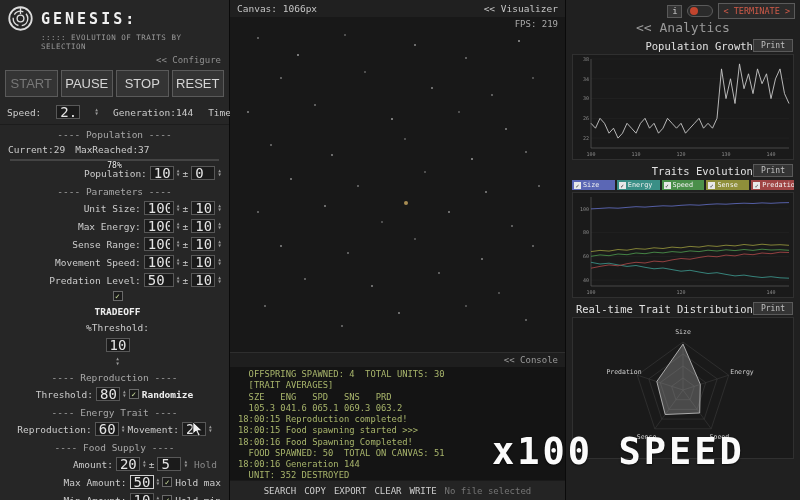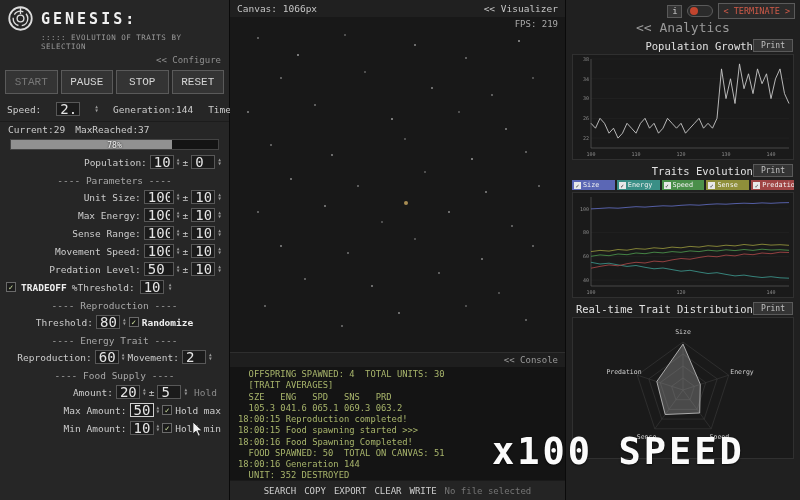--- a/index.html
+++ b/index.html
@@ -8,21 +8,21 @@
   .app { position:relative; width:800px; height:500px; display:flex; background:#161616; }
 
   
   .left-panel { width:230px; background:#262626; border-right:1px solid #0a0a0a; display:flex; flex-direction:column; font-size:10px; }
   .brand { display:flex; align-items:center; gap:7px; padding:5px 7px 0 7px; }
   .logo { width:27px; height:27px; flex:0 0 auto; }
   .brand-title { font-size:15px; letter-spacing:3px; color:#f0f0f0; font-weight:bold; }
   .brand-sub { font-size:7.5px; color:#9a9a9a; letter-spacing:0.5px; padding:1px 7px 3px 41px; }
   .configure { text-align:right; color:#8f8f8f; font-size:9px; padding:1px 8px 2px; cursor:pointer; }
   .btn-row { display:flex; gap:3px; padding:3px 5px 5px; }
-  .ctrl-btn { flex:1; background:#343434; border:1px solid #5a5a5a; color:#d5d5d5; padding:5px 0; text-align:center; font-size:11px; font-family:Liberation Mono, monospace; cursor:pointer; }
+  .ctrl-btn { flex:1; background:#343434; border:1px solid #5a5a5a; color:#d5d5d5; padding:5px 0; text-align:center; font-size:13px; font-family:Liberation Sans, sans-serif; cursor:pointer; }
   .ctrl-btn.dim { color:#777; }
   .speed-row { display:flex; align-items:center; gap:15px; padding:3px 7px 5px; font-size:9.5px; border-bottom:1px solid #1c1c1c; white-space:nowrap; }
   .section-header { text-align:center; color:#a8a8a8; font-size:9.5px; padding:4px 0 2px; }
   .field-row { display:flex; align-items:center; justify-content:flex-end; gap:3px; padding:2px 8px; font-size:9.5px; white-space:nowrap; }
   .field-row.left { justify-content:flex-start; }
   .num-input { background:#1b1b1b; border:1px solid #585858; color:#e5e5e5; width:30px; padding:1px 3px; font-size:14px; font-family:inherit; height:14px; }
   .num-input.w24 { width:24px; }
   .num-input.focused { border-color:#cfcfcf; }
   .stepper { display:inline-flex; flex-direction:column; line-height:1; color:#9a9a9a; cursor:pointer; }
   .stepper::before { content:"▲"; font-size:4.5px; }
@@ -97,20 +97,21 @@
     </div>
 
     <div class="speed-row">
       <span>Speed:</span>
       <input class="num-input w24" value="2.0" style="">
       <span class="stepper"></span>
       <span>Generation:144</span>
       <span>Time:12:00s</span>
     </div>
 
+    <div class="section-header">---- Population ----</div>
     <div class="field-row" style="justify-content:flex-start; gap:10px;">
       <span>Current:29</span>
       <span>MaxReached:37</span>
     </div>
     <div class="progress">
       <div class="progress-fill" style="width: 78%;"></div>
       <div class="progress-text">78%</div>
     </div>
     <div class="field-row">
       <span>Population:</span>
@@ -156,21 +157,21 @@
       <span class="stepper"></span>
     </div>
     <div class="field-row">
       <span>Predation Level:</span>
       <input class="num-input" value="50" style="">
       <span class="stepper"></span>
       <span>±</span>
       <input class="num-input w24" value="10" style="">
       <span class="stepper"></span>
     </div>
-    <div class="field-row left" style="padding-left:6px; gap:5px;">
+    <div class="field-row left" style="padding-left:14px; gap:5px;flex-direction:column;">
       <span class="cb checked"></span>
       <span class="bold-label">TRADEOFF</span>
       <span>%Threshold:</span>
       <input class="num-input w24" value="10" style="">
       <span class="stepper"></span>
     </div>
 
     <div class="section-header">---- Reproduction ----</div>
     <div class="field-row" style="justify-content:center;">
       <span>Threshold:</span>

